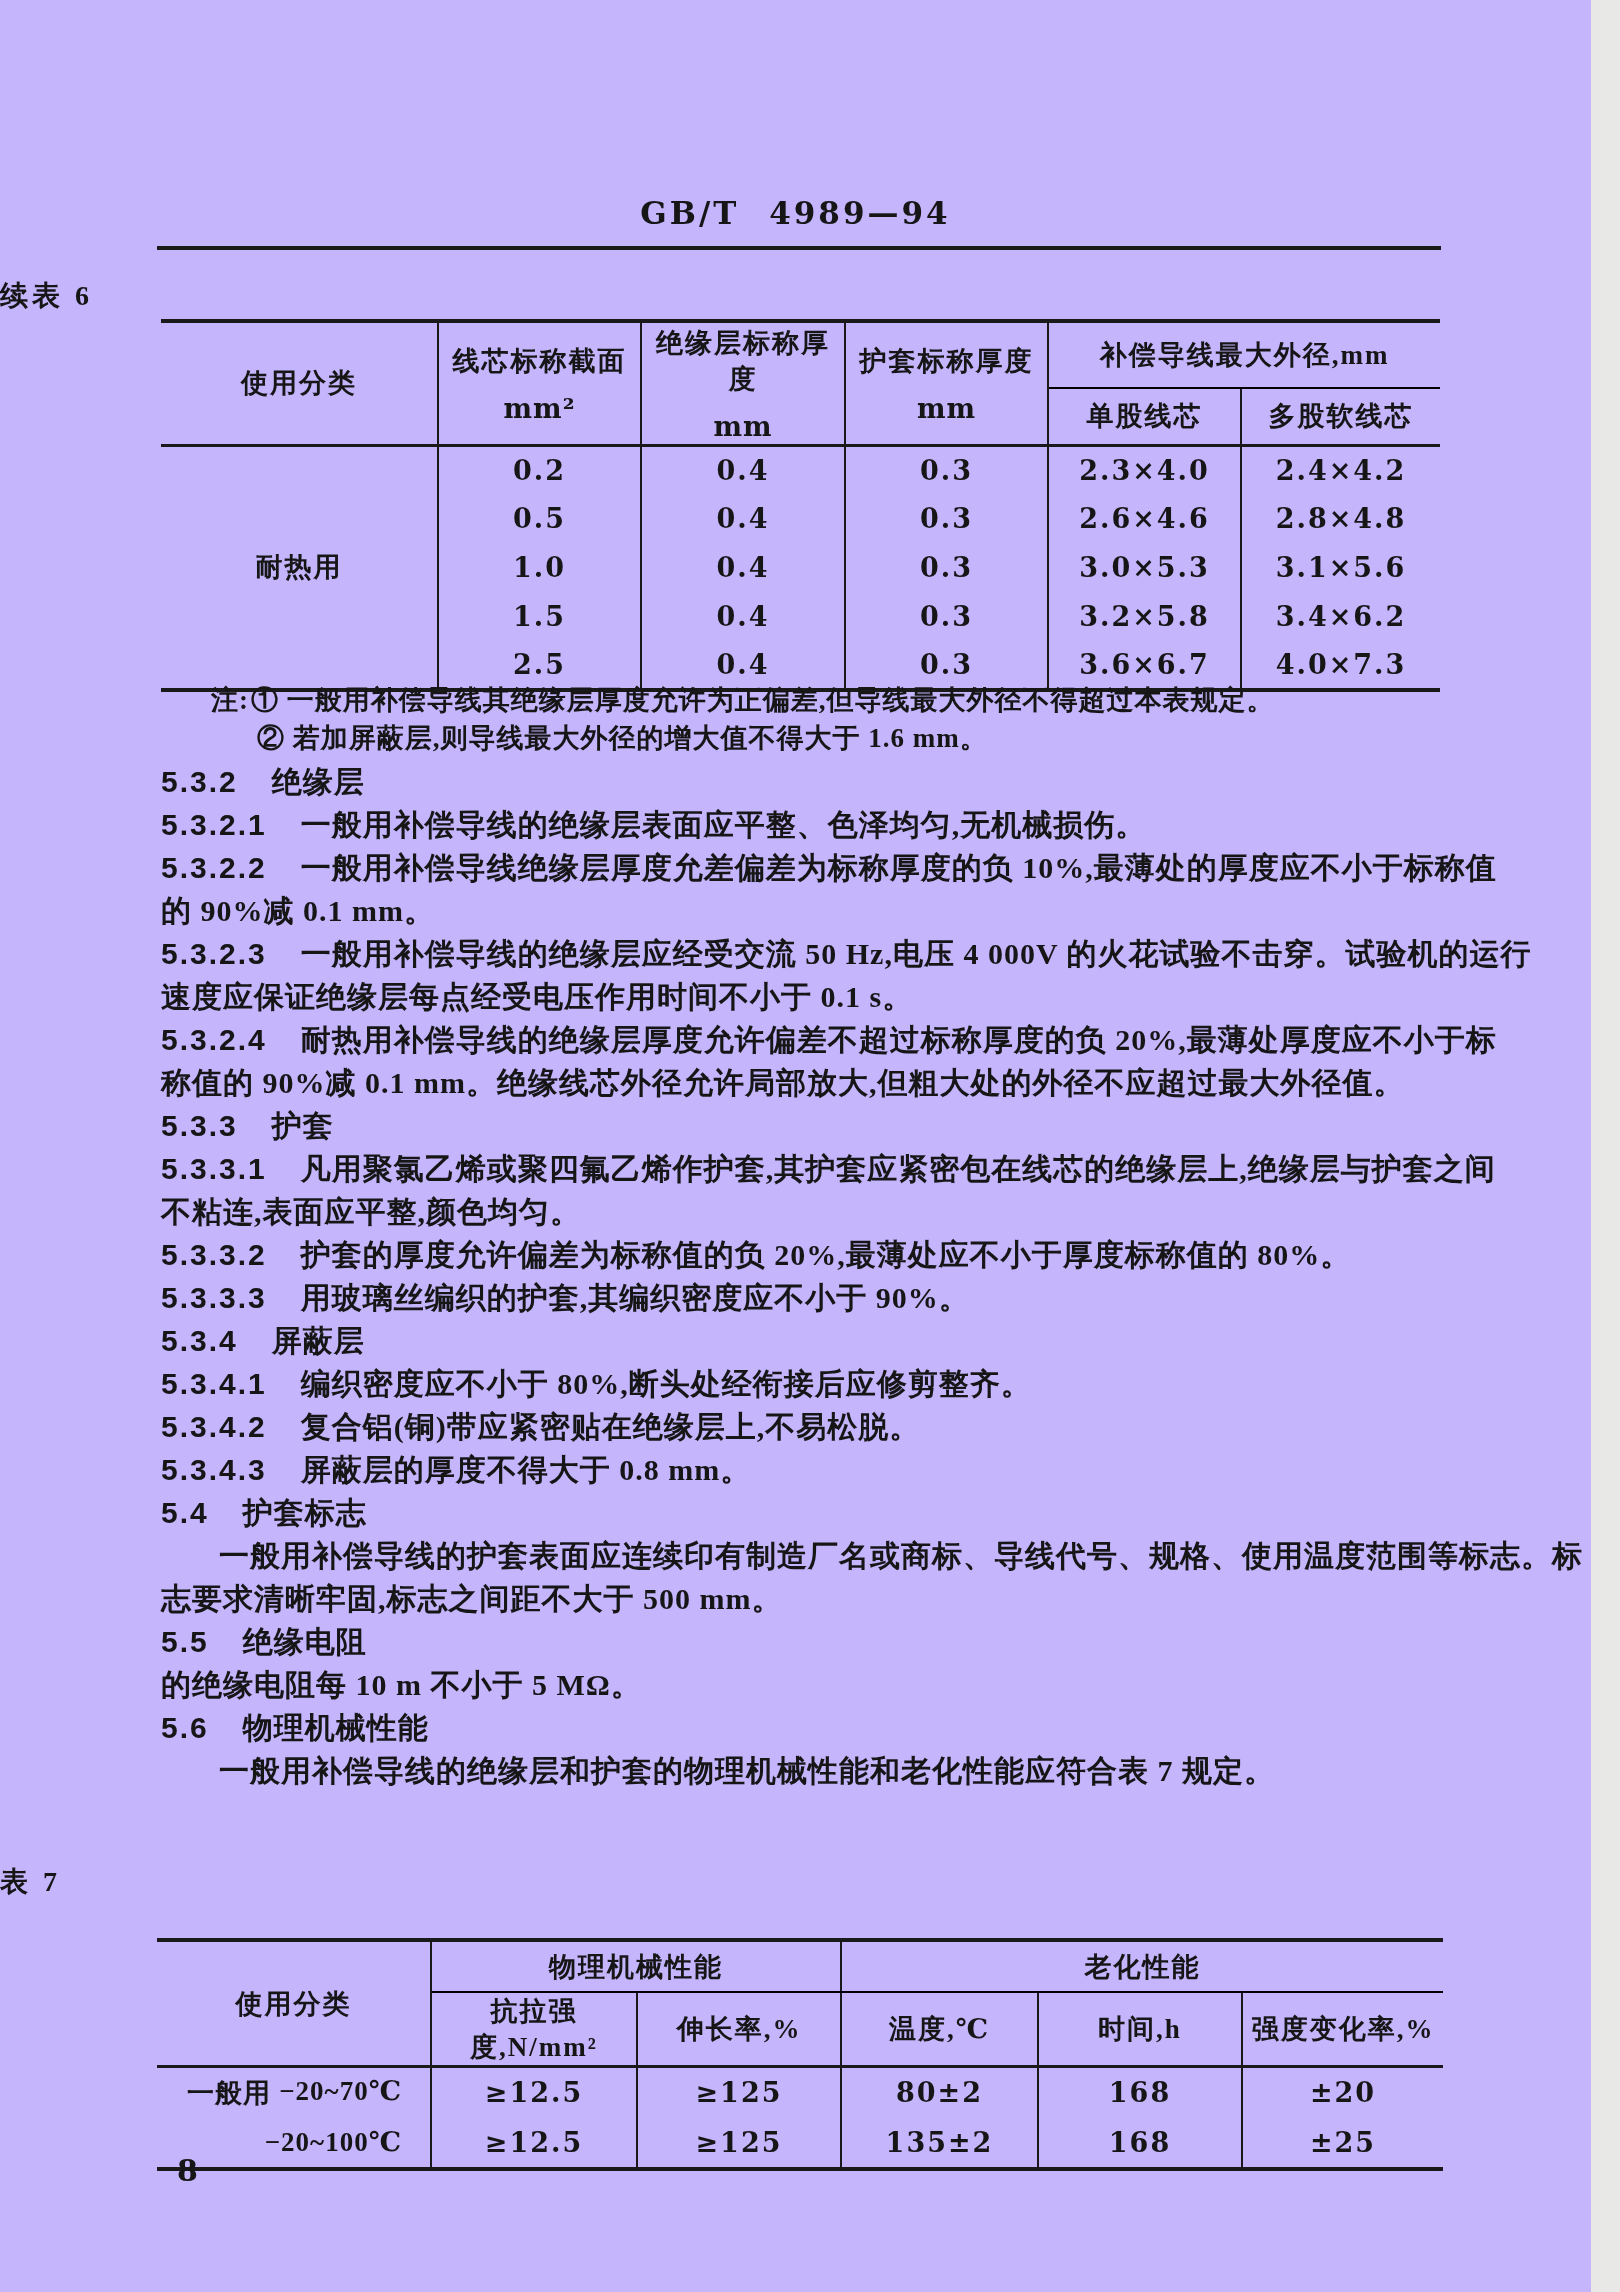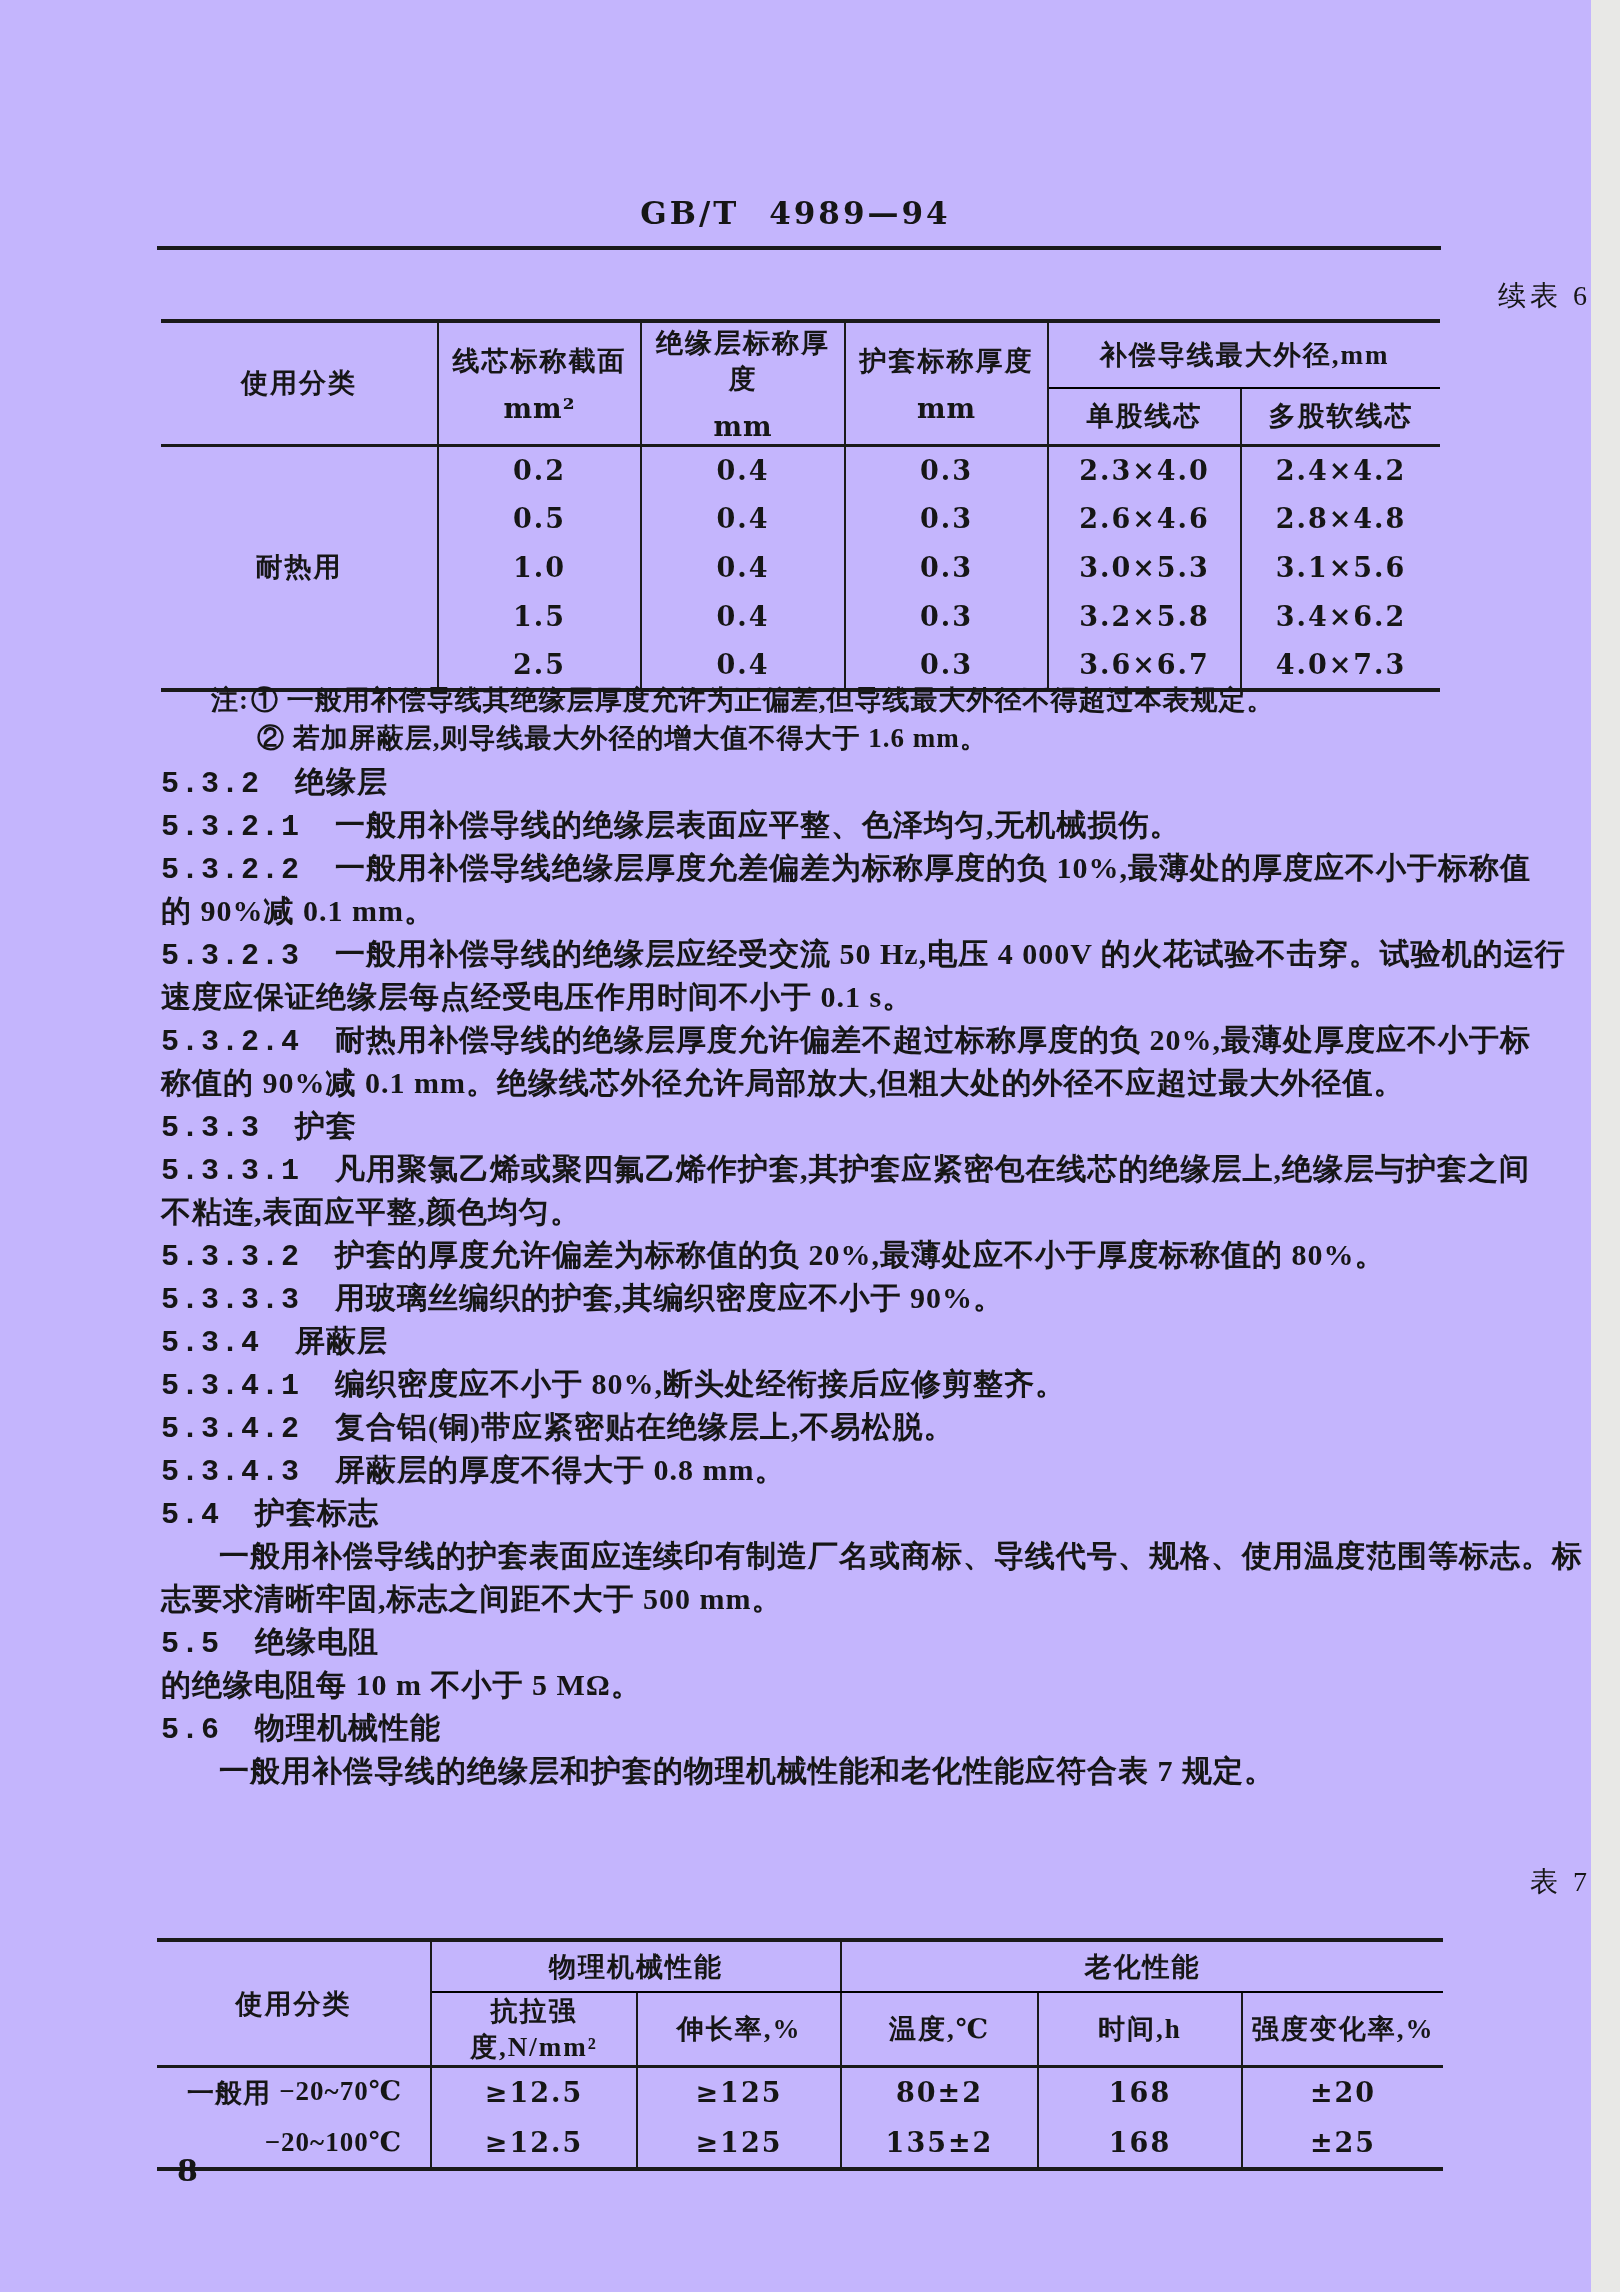--- a/index.html
+++ b/index.html
@@ -16,22 +16,22 @@
     position:absolute;top:195px;left:0;width:100%;
     text-align:center;font-size:31px;font-weight:bold;
     letter-spacing:3px;word-spacing:16px;
     font-family:"DejaVu Serif","Liberation Serif",serif;
   }
   .rule-top{
     position:absolute;top:246px;left:157px;width:1284px;height:4px;
     background:#1a1a1a;
   }
   .tbl-caption{
-    position:absolute;left:0;width:100%;text-align:right;
-    font-size:28px;font-weight:normal;letter-spacing:4px;
+    position:absolute;left:0;width:100%;text-align:left;
+    font-size:28px;font-weight:bold;letter-spacing:4px;
   }
   #caption-t6{top:277px;}
   #caption-t7{top:1863px;}
 
   
   table{border-collapse:collapse;table-layout:fixed;}
   th,td{padding:0;text-align:center;vertical-align:middle;font-weight:bold;}
   .std-table{border-top:4px solid #1a1a1a;border-bottom:4px solid #1a1a1a;}
   .std-table thead{border-bottom:3px solid #1a1a1a;}
   .br{border-right:2px solid #1a1a1a;}
@@ -57,21 +57,21 @@
   #notes{position:absolute;top:681px;left:211px;font-size:27px;font-weight:bold;}
   #notes .note-line{height:38px;line-height:38px;white-space:nowrap;letter-spacing:1px;}
   #notes .note-line.cont{padding-left:46px;}
   #notes .note-label{margin-right:2px;}
 
   
   #clauses{position:absolute;top:760px;left:161px;width:1303px;}
   #clauses .line{height:43px;line-height:43px;font-size:30px;font-weight:bold;
     white-space:nowrap;letter-spacing:1px;}
   #clauses .line.indent{padding-left:58px;}
-  #clauses .cnum{margin-right:34px;font-family:Liberation Mono, monospace;letter-spacing:2px;}
+  #clauses .cnum{margin-right:34px;font-family:Liberation Sans, sans-serif;letter-spacing:2px;}
 
   
   #page-number{
     position:absolute;top:2153px;left:177px;
     font-size:30px;font-weight:bold;font-family:"DejaVu Serif",serif;
   }
 </style>
 </head>
 <body>
 

